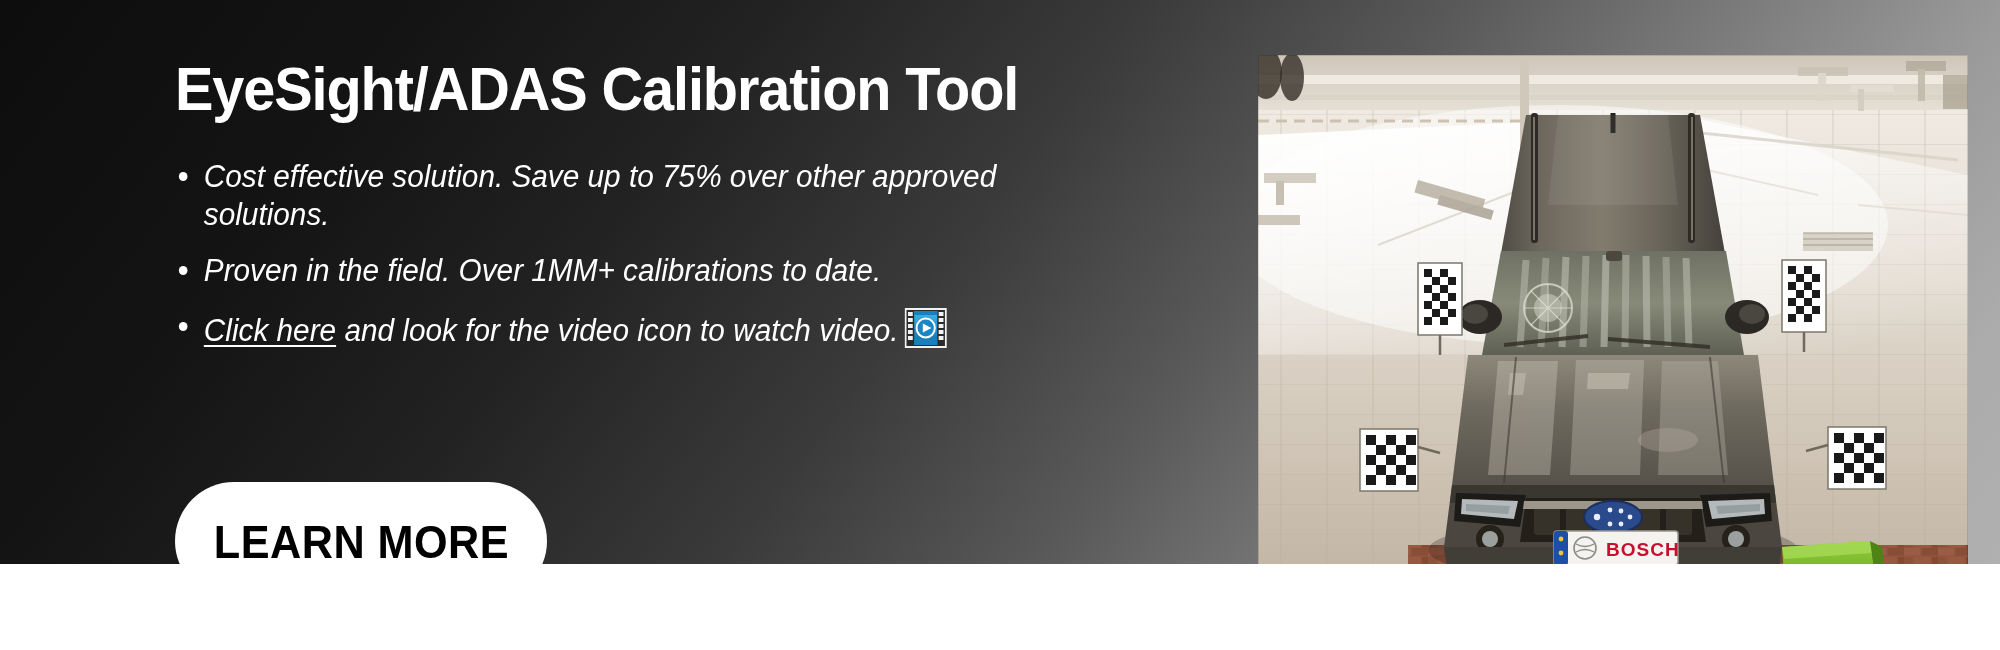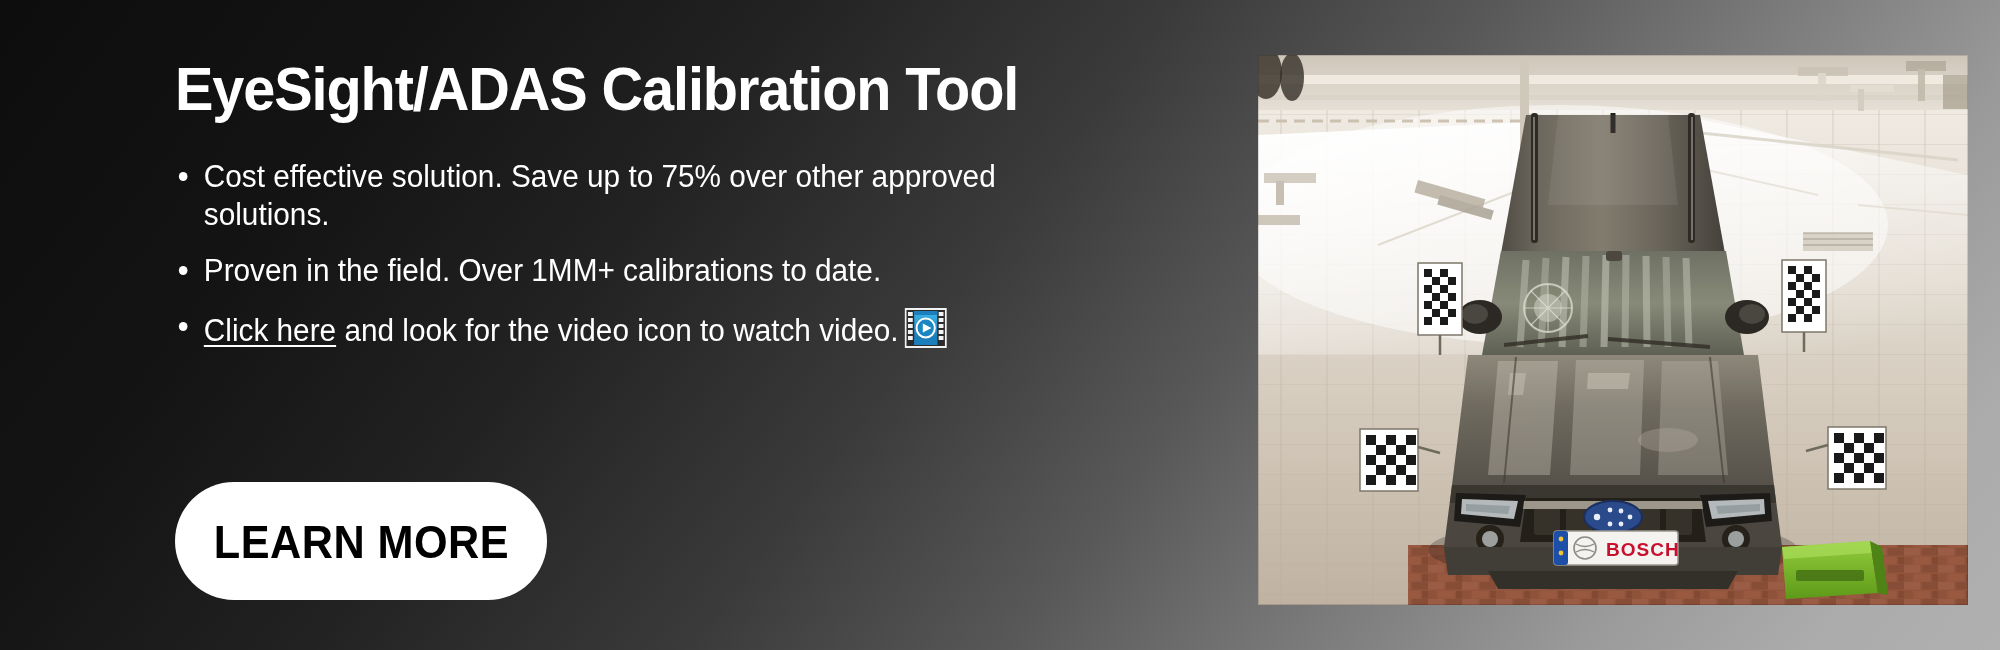--- a/index.html
+++ b/index.html
@@ -4,21 +4,21 @@
 <title>EyeSight/ADAS Calibration Tool</title>
 <style>
   * { margin:0; padding:0; box-sizing:border-box; }
   html, body {
     width:2000px; height:650px;
     overflow:hidden;
     font-family:"Liberation Sans", sans-serif;
   }
   #banner {
     position:relative;
-    width:2000px; height:650px;
+    width:2000px; height:564px;
     background:
       linear-gradient(127deg,
         #0d0d0d 0%,
         #141414 18%,
         #222222 32%,
         #3a3a3a 47%,
         #585858 60%,
         #7b7b7b 72%,
         #9a9a9a 83%,
         #ababab 92%,
@@ -42,20 +42,21 @@
     letter-spacing:-1.2px;
     transform:scaleX(0.93);
     transform-origin:left center;
     white-space:nowrap;
   }
   #bullets {
     position:absolute;
     left:0; top:158px;
     width:880px;
     list-style:none;
+    font-style:italic;
   }
   .bullet {
     position:relative;
     padding-left:30px;
     color:#ffffff;
     font-size:31px;
     line-height:38px;
     margin-bottom:18px;
     transform:scaleX(0.96);
     transform-origin:left top;

